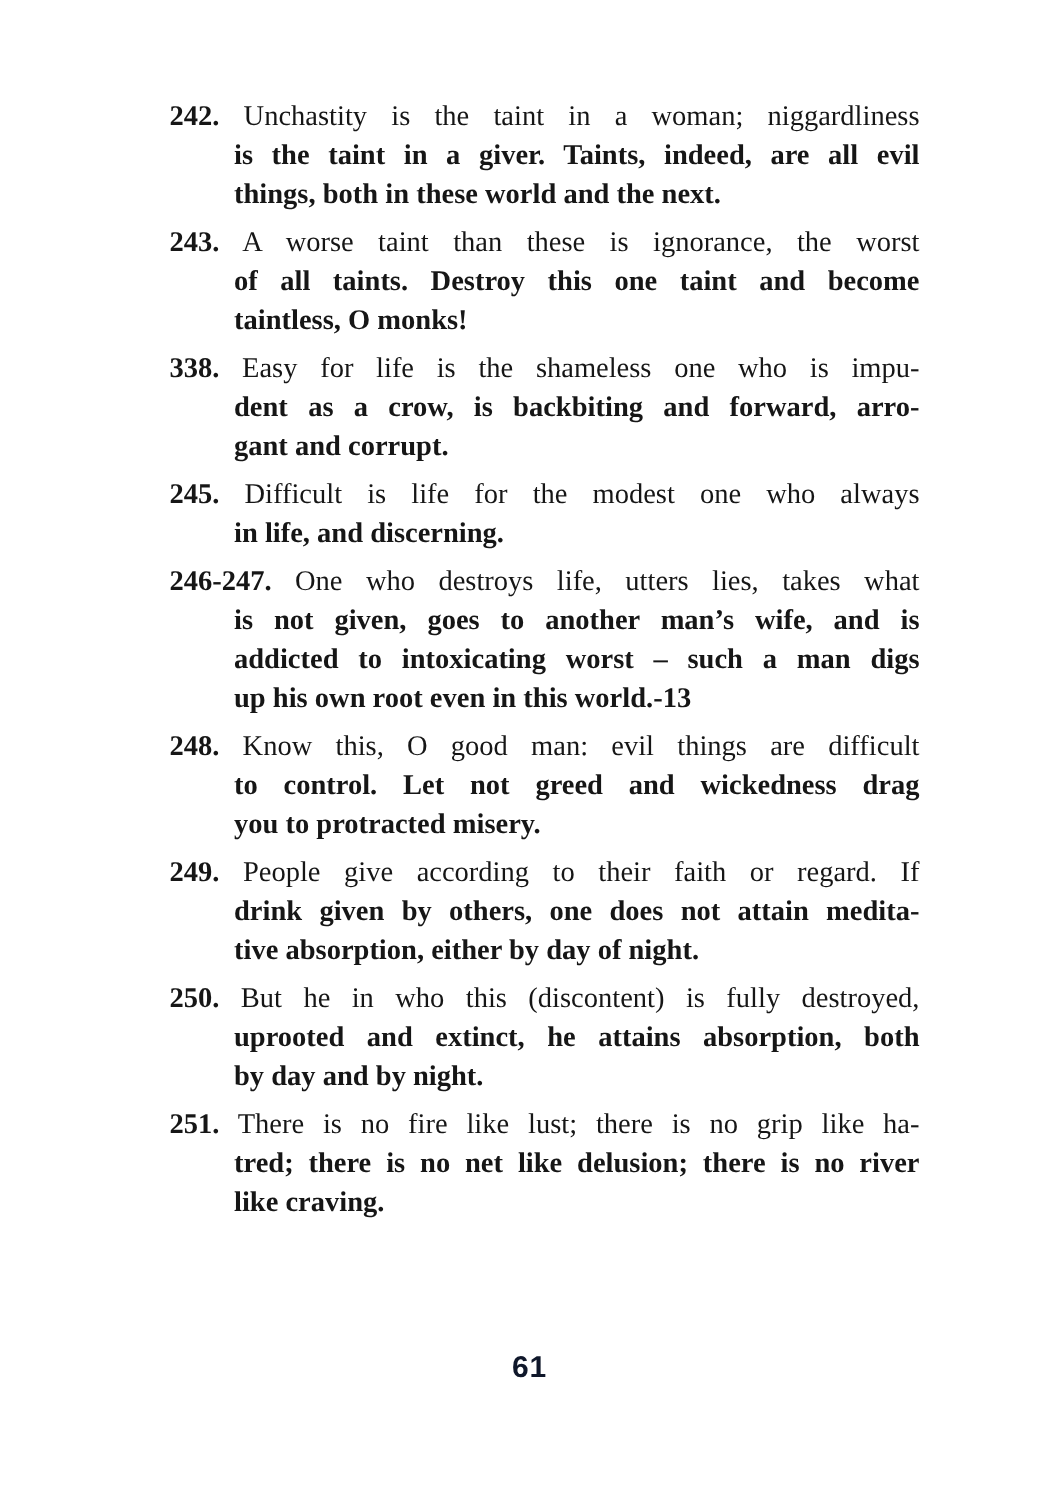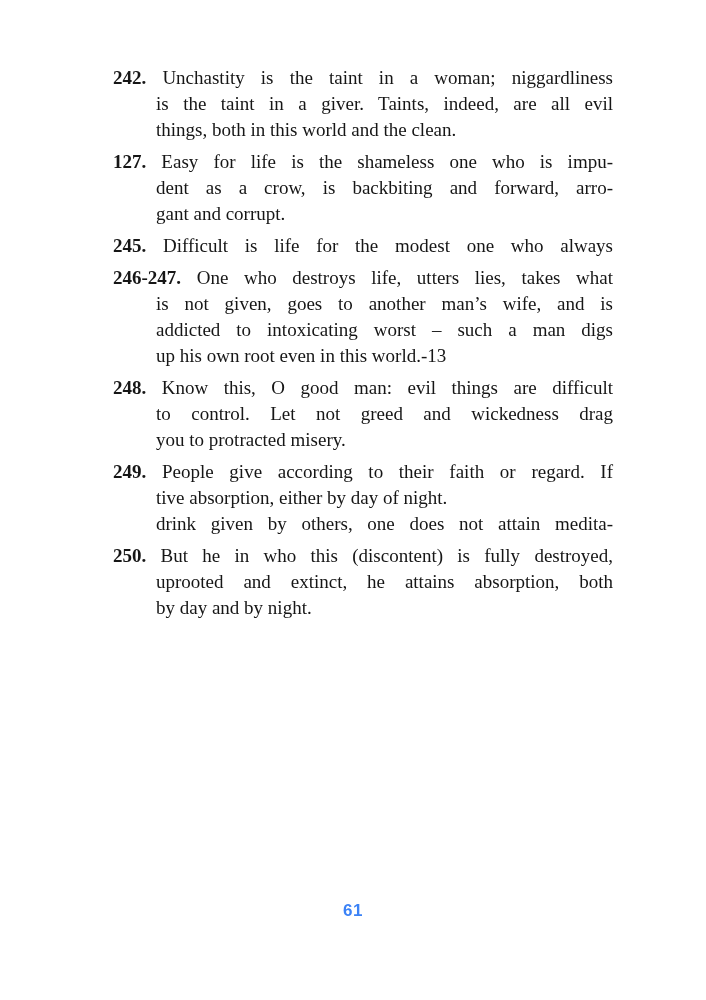--- a/index.html
+++ b/index.html
@@ -27,78 +27,90 @@
     font-size: 19px;
     line-height: 26px;
     margin: 0 0 6px 0;
   }
   .verse .line {
     text-align: justify;
     text-align-last: justify;
   }
   .verse .line.cont {
     margin-left: 43px;
+    font-weight: bold;
   }
   .verse .line.last {
     text-align-last: left;
   }
   .vnum {
     font-weight: bold;
   }
   .page-footer {
     position: absolute;
     left: 0;
     top: 901px;
     width: 706px;
     text-align: center;
   }
   .page-number {
     font-family: "Liberation Sans", "DejaVu Sans", sans-serif;
     font-weight: bold;
-    font-size: 17px;
-    color: #3b82f6;
+    font-size: 20px;
+    color: #0f172a;
     letter-spacing: 0.5px;
   }
 </style>
 </head>
 <body>
 
 <div class="page">
   <main class="text-block">
     <article class="verse">
         <div class="line"><b class="vnum">242.</b> Unchastity is the taint in a woman; niggardliness</div>
         <div class="line cont">is the taint in a giver. Taints, indeed, are all evil</div>
-        <div class="line cont last">things, both in this world and the clean.</div>
+        <div class="line cont last">things, both in these world and the next.</div>
       </article>
     <article class="verse">
-        <div class="line"><b class="vnum">127.</b> Easy for life is the shameless one who is impu-</div>
+        <div class="line"><b class="vnum">243.</b> A worse taint than these is ignorance, the worst</div>
+        <div class="line cont">of all taints. Destroy this one taint and become</div>
+        <div class="line cont last">taintless, O monks!</div>
+      </article>
+    <article class="verse">
+        <div class="line"><b class="vnum">338.</b> Easy for life is the shameless one who is impu-</div>
         <div class="line cont">dent as a crow, is backbiting and forward, arro-</div>
         <div class="line cont last">gant and corrupt.</div>
       </article>
     <article class="verse">
         <div class="line"><b class="vnum">245.</b> Difficult is life for the modest one who always</div>
+        <div class="line cont last">in life, and discerning.</div>
       </article>
     <article class="verse">
         <div class="line"><b class="vnum">246-247.</b> One who destroys life, utters lies, takes what</div>
         <div class="line cont">is not given, goes to another man’s wife, and is</div>
         <div class="line cont">addicted to intoxicating worst – such a man digs</div>
         <div class="line cont last">up his own root even in this world.-13</div>
       </article>
     <article class="verse">
         <div class="line"><b class="vnum">248.</b> Know this, O good man: evil things are difficult</div>
         <div class="line cont">to control. Let not greed and wickedness drag</div>
         <div class="line cont last">you to protracted misery.</div>
       </article>
     <article class="verse">
         <div class="line"><b class="vnum">249.</b> People give according to their faith or regard. If</div>
+        <div class="line cont">drink given by others, one does not attain medita-</div>
         <div class="line cont last">tive absorption, either by day of night.</div>
-        <div class="line cont">drink given by others, one does not attain medita-</div>
       </article>
     <article class="verse">
         <div class="line"><b class="vnum">250.</b> But he in who this (discontent) is fully destroyed,</div>
         <div class="line cont">uprooted and extinct, he attains absorption, both</div>
         <div class="line cont last">by day and by night.</div>
+      </article>
+    <article class="verse">
+        <div class="line"><b class="vnum">251.</b> There is no fire like lust; there is no grip like ha-</div>
+        <div class="line cont">tred; there is no net like delusion; there is no river</div>
+        <div class="line cont last">like craving.</div>
       </article>
   </main>
   <footer class="page-footer">
     <span class="page-number">61</span>
   </footer>
 </div>
 
 </body></html>

